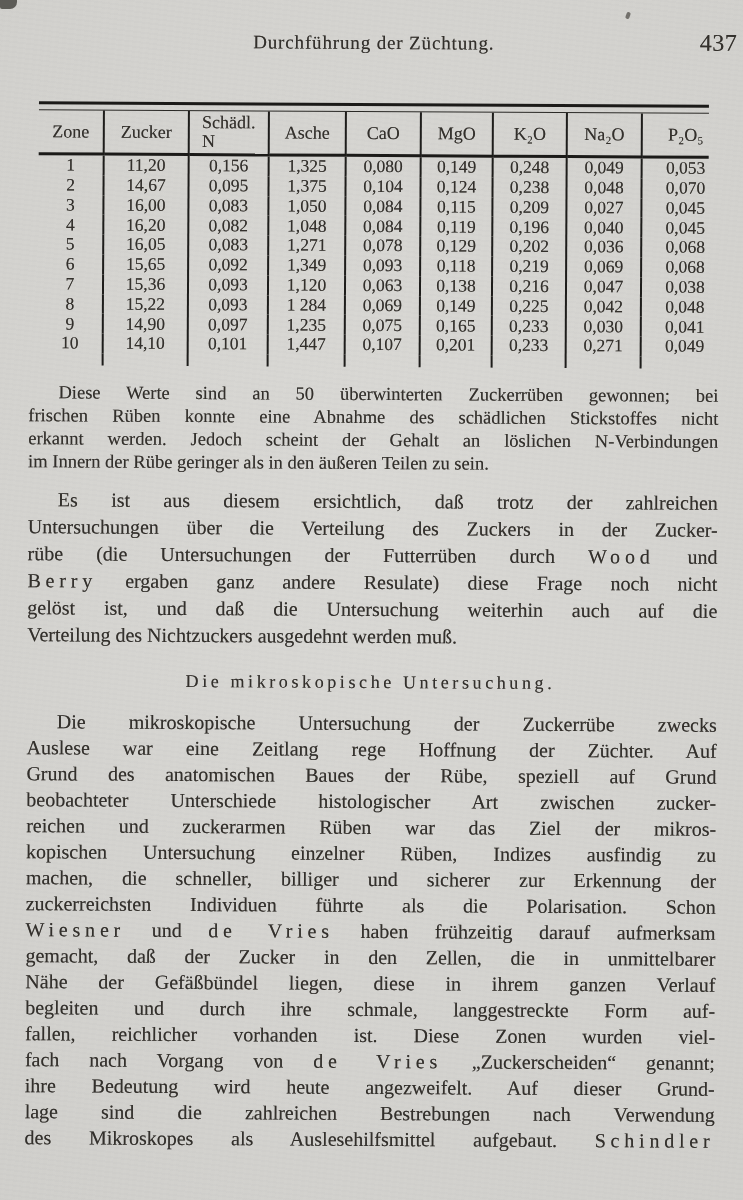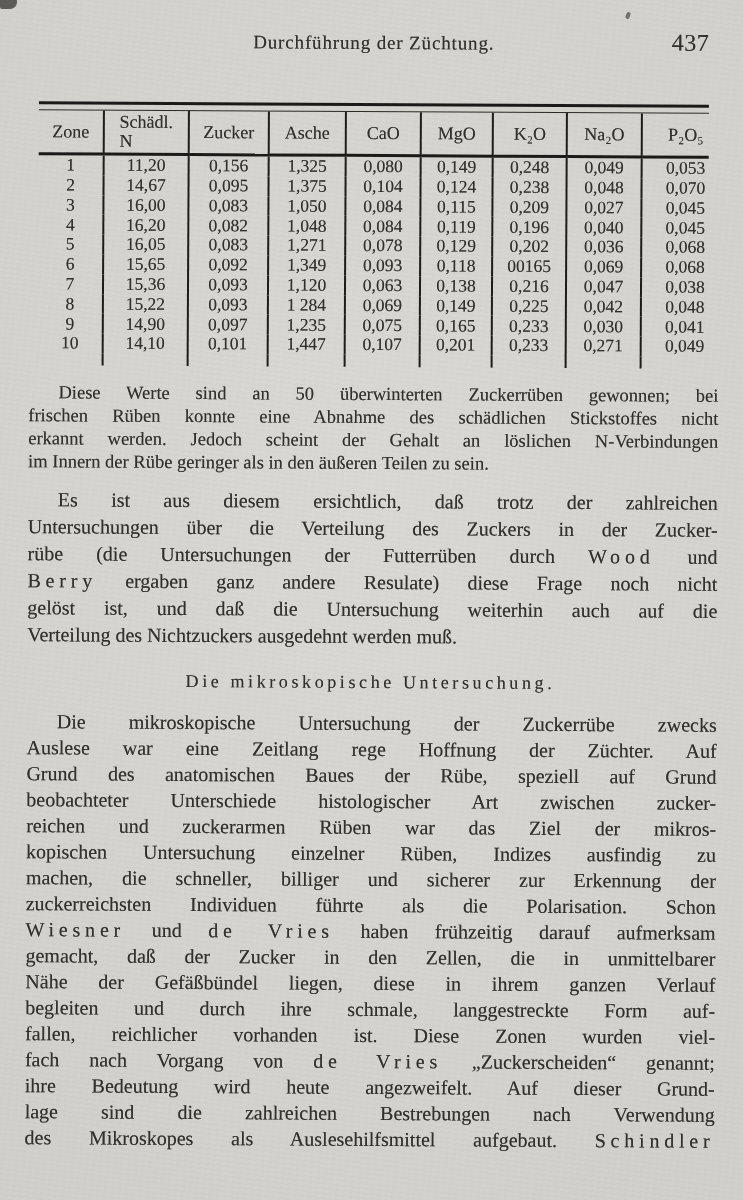--- a/index.html
+++ b/index.html
@@ -14,21 +14,21 @@
     overflow:hidden;
     font-family:Liberation Serif, serif;
     color:#33302c;
     text-shadow:0 0 .5px rgba(45,42,38,.55);
   }
   .sheet{position:absolute;inset:0;transform:rotate(.3deg);transform-origin:50% 40%;}
 
   
   .runhead{position:absolute;top:32px;left:0;width:100%;text-align:center;
     font-size:19px;letter-spacing:.045em;}
-  .pagenum{position:absolute;top:28px;right:36px;font-size:24px;letter-spacing:.02em;}
+  .pagenum{position:absolute;top:28px;right:8px;font-size:24px;letter-spacing:.02em;}
 
   
   .ztable{position:absolute;top:103px;left:37px;width:670px;}
   .rule-double{height:5px;border-top:3px solid #1b1a18;border-bottom:1px solid #2a2926;}
   .tgrid{display:grid;grid-template-columns:66px 85px 80px 77px 75px 72px 74px 75px 66px;}
   .tgrid > div{border-right:2px solid #1e1d1b;display:flex;align-items:center;justify-content:center;}
   .tgrid > div:nth-child(9n){border-right:none;padding-left:20px;}
   .th{height:42px;font-size:18px;white-space:pre-line;line-height:1.05;
       border-bottom:3px solid #1b1a18;}
   .td{height:19.8px;font-size:17.5px;line-height:1;}
@@ -62,23 +62,23 @@
 
   <div class="sheet">
 
     <div class="runhead">Durchführung der Züchtung.</div>
     <div class="pagenum">437</div>
 
     <div class="ztable">
       <div class="rule-double"></div>
       <div class="tgrid">
           <div class="th">Zone</div>
+          <div class="th">Zucker</div>
           <div class="th">Schädl.
 N</div>
-          <div class="th">Zucker</div>
           <div class="th">Asche</div>
           <div class="th">CaO</div>
           <div class="th">MgO</div>
           <div class="th">K₂O</div>
           <div class="th">Na₂O</div>
           <div class="th">P₂O₅</div>
           <div class="td">1</div>
           <div class="td">11,20</div>
           <div class="td">0,156</div>
           <div class="td">1,325</div>
@@ -122,21 +122,21 @@
           <div class="td">0,129</div>
           <div class="td">0,202</div>
           <div class="td">0,036</div>
           <div class="td">0,068</div>
           <div class="td">6</div>
           <div class="td">15,65</div>
           <div class="td">0,092</div>
           <div class="td">1,349</div>
           <div class="td">0,093</div>
           <div class="td">0,118</div>
-          <div class="td">00165</div>
+          <div class="td">0,219</div>
           <div class="td">0,069</div>
           <div class="td">0,068</div>
           <div class="td">7</div>
           <div class="td">15,36</div>
           <div class="td">0,093</div>
           <div class="td">1,120</div>
           <div class="td">0,063</div>
           <div class="td">0,138</div>
           <div class="td">0,216</div>
           <div class="td">0,047</div>

